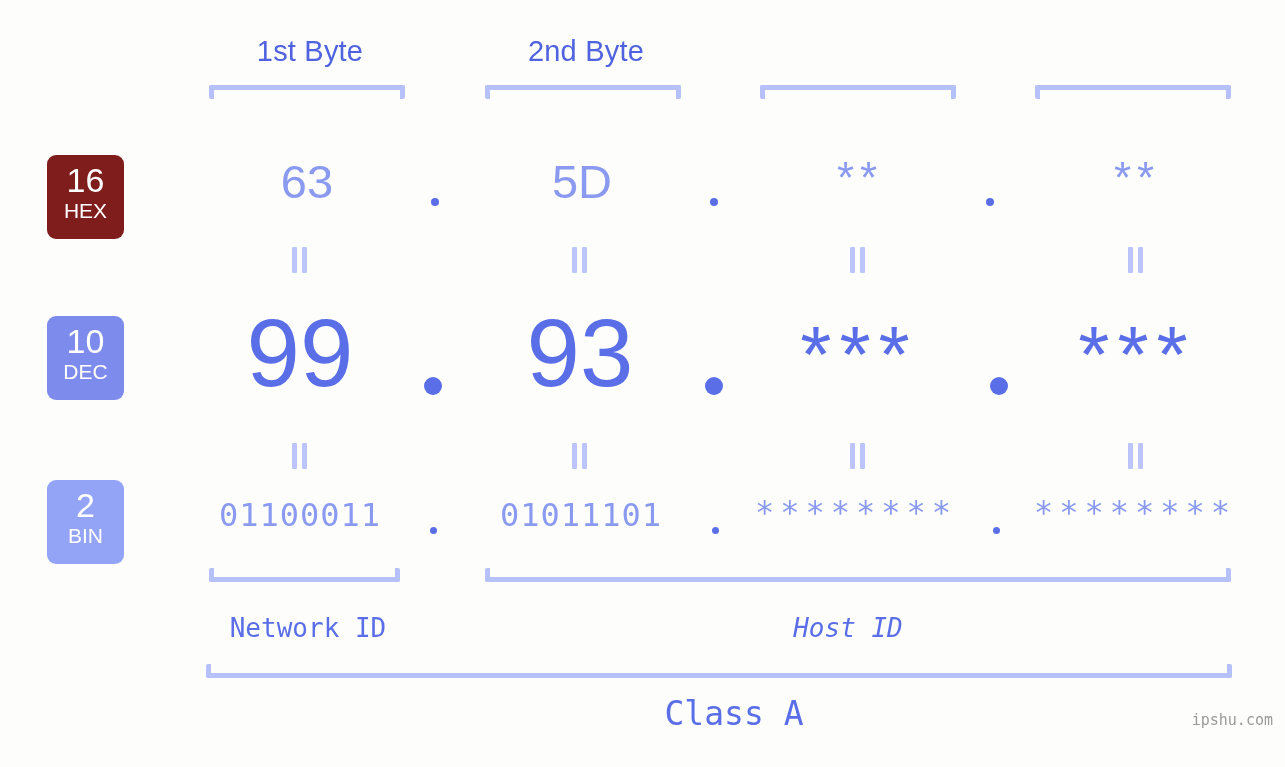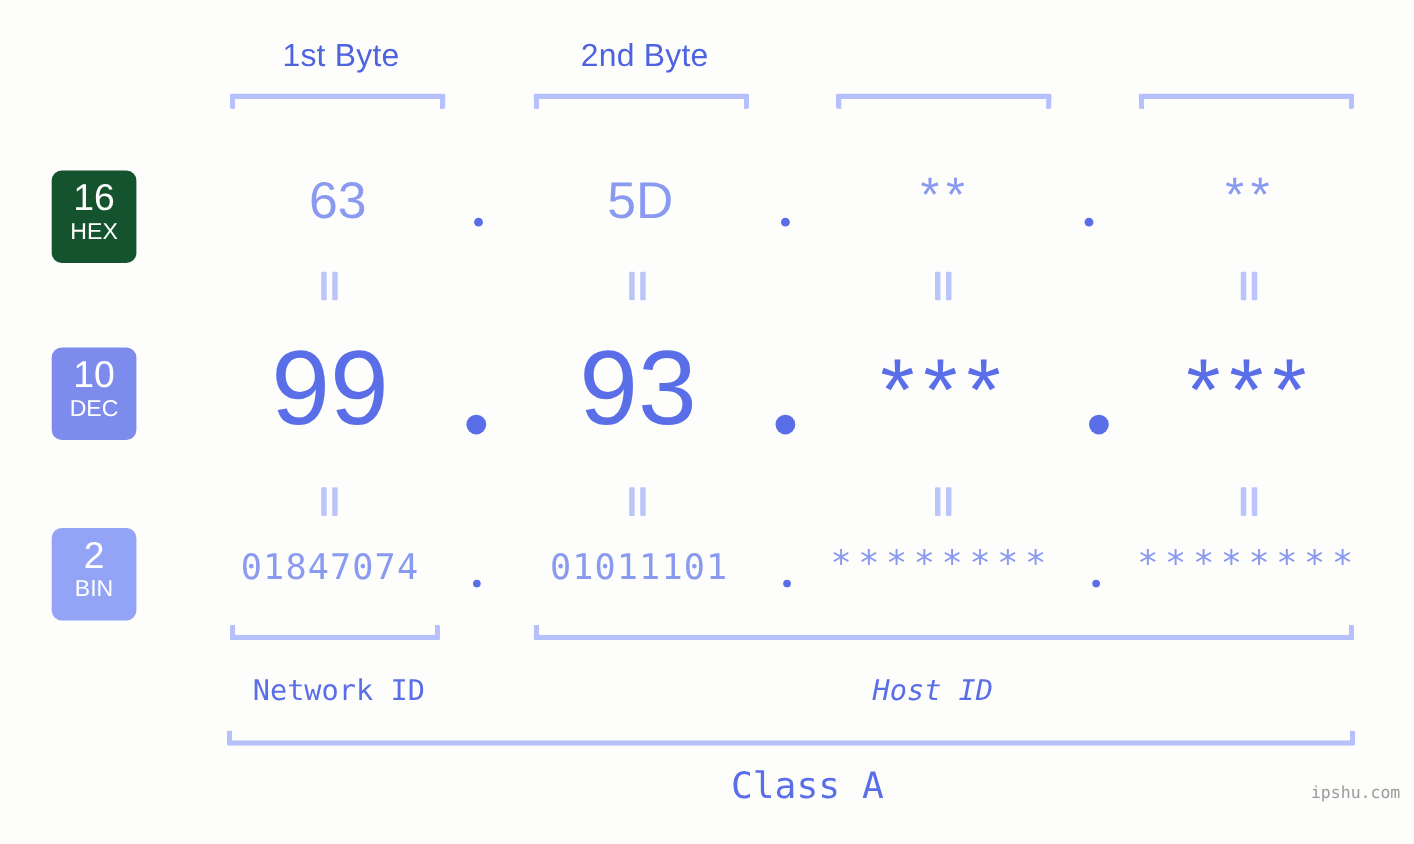--- a/index.html
+++ b/index.html
@@ -73,21 +73,21 @@
     font-size: 34px;
     line-height: 38px;
     font-weight: 400;
   }
   .badge .unit {
     display: block;
     font-size: 21px;
     line-height: 24px;
     font-weight: 400;
   }
-  #badge-hex { top: 155px; height: 84px; background: #14532d; }
+  #badge-hex { top: 155px; height: 84px; background: #7f1d1d; }
   #badge-dec { top: 316px; height: 84px; background: #7d8cec; }
   #badge-bin { top: 480px; height: 84px; background: #93a4f7; }
 
   
   .cell {
     position: absolute;
     text-align: center;
     white-space: nowrap;
   }
 
@@ -268,21 +268,21 @@
   <div class="eq" style="left:849px; top:443px;">
       <span></span>
       <span></span>
     </div>
   <div class="eq" style="left:1127px;top:443px;">
       <span></span>
       <span></span>
     </div>
 
   <div class="bin-row">
-    <div class="cell" style="left:165px;">01847074</div>
+    <div class="cell" style="left:165px;">01100011</div>
     <div class="cell" style="left:446px;">01011101</div>
     <div class="cell stars" style="left:721px;">********</div>
     <div class="cell stars" style="left:1000px;">********</div>
 
     <div class="dot dot-xs" style="left:430px; top:527px;"></div>
     <div class="dot dot-xs" style="left:712px; top:527px;"></div>
     <div class="dot dot-xs" style="left:993px; top:527px;"></div>
   </div>
 
   <div class="bracket-up" style="left:209px; top:568px; width:191px;"></div>

